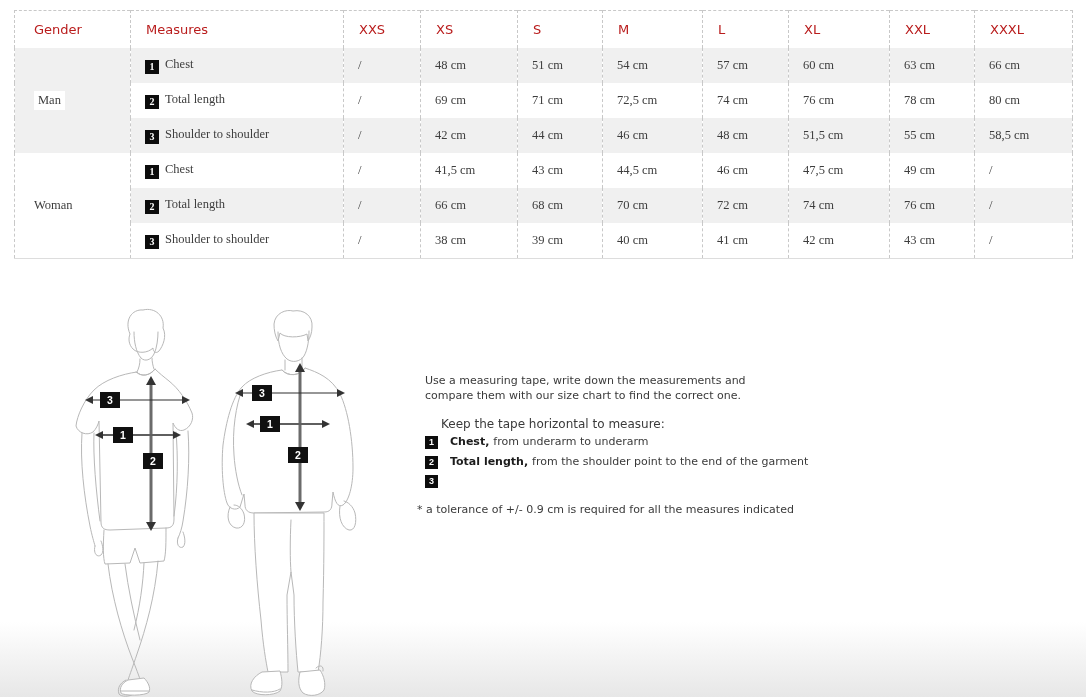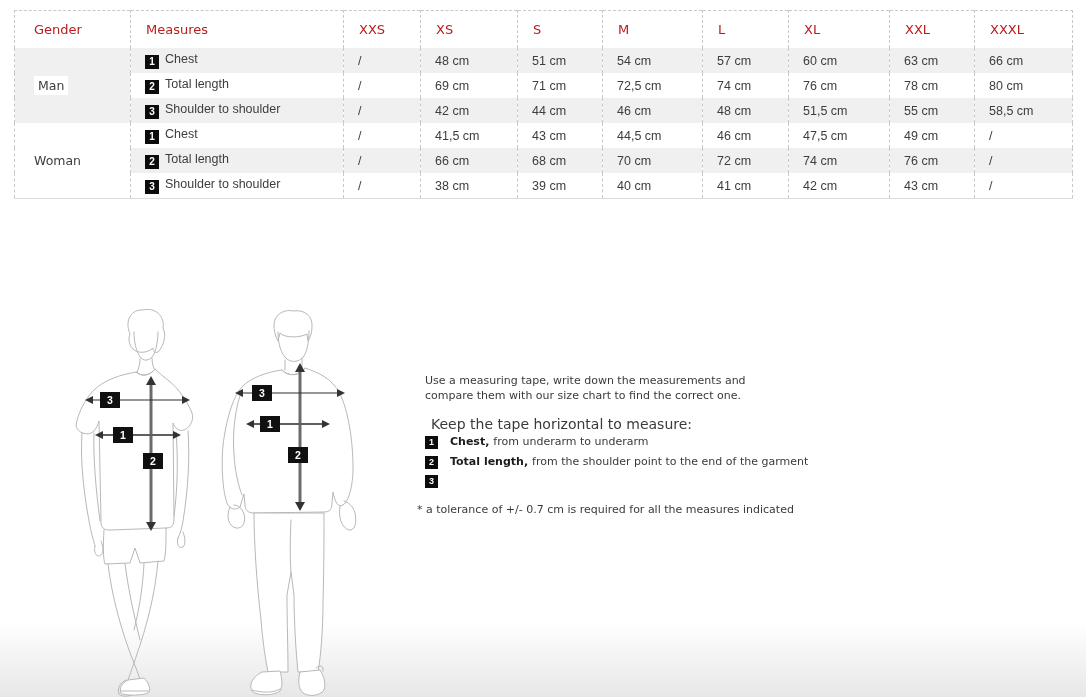--- a/index.html
+++ b/index.html
@@ -18,21 +18,21 @@
     border-left:1px dashed #c8c8c8;
     padding:0 4px 0 14px;text-align:left;vertical-align:middle;
     white-space:nowrap;overflow:hidden;
   }
   .size-table th:first-child,.size-table td.gender-cell{border-left:none;}
   .size-table thead th{
     height:37px;font-family:"DejaVu Sans",sans-serif;font-weight:400;
     font-size:13px;color:#b91c1c;background:#ffffff;padding-left:15px;
   }
   .size-table thead th.gender-h{padding-left:19px;}
-  .size-table tbody td{height:25px;font-size:12.5px;color:#3d3d3d;}
+  .size-table tbody td{height:35px;font-size:12.5px;color:#3d3d3d;font-family:Liberation Serif, serif;}
   .size-table tr.stripe td{background:#f0f0f0;}
   .size-table tbody td.white-cell{background:#ffffff;}
   td.gender-cell{
     font-family:"DejaVu Sans",sans-serif;font-size:13px;color:#1a1a1a;
     padding-left:19px;background:#ffffff;
   }
   td.gender-cell.gray{background:#f0f0f0;}
   .gender-chip{background:#ffffff;padding:2px 4px;display:inline-block;}
   .label-cell{color:#1f1f1f;}
   .mbadge{
@@ -62,21 +62,21 @@
   }
 
   
   .howto{
     position:absolute;left:414px;top:347px;width:440px;
     font-family:"DejaVu Sans",sans-serif;color:#3a3a3a;
   }
   .howto-title{margin:0;font-size:23px;line-height:26px;font-weight:700;color:#161616;letter-spacing:.2px;}
   .howto-body{margin:27px 0 0 11px;}
   .howto-intro{margin:0;font-size:11px;line-height:14.5px;max-width:345px;}
-  .howto-keep{margin:14px 0 0 6px;font-size:14px;line-height:14px;}
+  .howto-keep{margin:14px 0 0 16px;font-size:12px;line-height:14px;}
   .howto-steps{margin-top:4px;}
   .hstep{display:flex;align-items:flex-start;margin-bottom:5.5px;font-size:11px;line-height:14px;}
   .sbadge{
     flex:0 0 auto;width:13px;height:13px;line-height:13px;background:#0c0c0c;color:#fff;
     font-size:9px;font-weight:bold;text-align:center;margin-right:12px;margin-top:1px;
     font-family:"Liberation Sans",sans-serif;
   }
   .hstep b{margin-right:4px;color:#1c1c1c;}
   .howto-note{margin:15px 0 0 -8px;font-size:11px;line-height:14px;}
 </style>
@@ -268,15 +268,15 @@
         <span><b>Chest,</b><span>from underarm to underarm</span></span>
       </div>
       <div class="hstep">
         <span class="sbadge">2</span>
         <span><b>Total length,</b><span>from the shoulder point to the end of the garment</span></span>
       </div>
       <div class="hstep">
         <span class="sbadge">3</span>
       </div>
     </div>
-    <p class="howto-note">* a tolerance of +/- 0.7 cm is required for all the measures indicated</p>
+    <p class="howto-note">* a tolerance of +/- 0.9 cm is required for all the measures indicated</p>
   </div>
 </div>
 
 </body></html>

